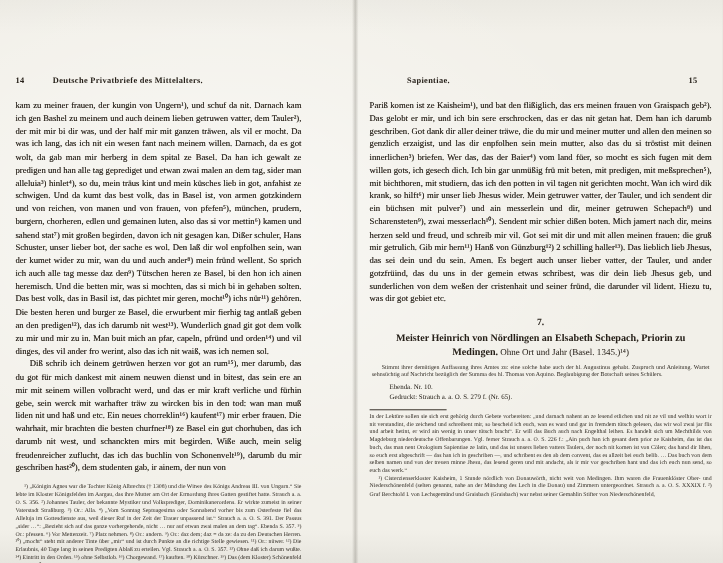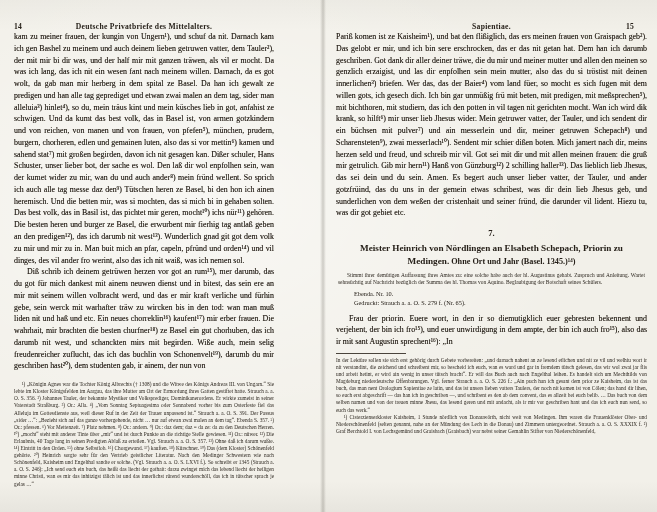--- a/index.html
+++ b/index.html
@@ -15,32 +15,32 @@
   .gutter{
     position:absolute;left:320px;top:0;width:6px;height:100%;
     background:linear-gradient(to right, rgba(0,0,0,0), rgba(60,55,45,0.22) 50%, rgba(0,0,0,0));
   }
   .page{position:absolute;top:0;box-sizing:border-box;}
   .page.left{left:0;width:282px;padding:22px 8px 0 14px;}
   .page.right{left:326px;width:331px;padding:22px 10px 0 10px;}
   .pghead{display:flex;align-items:baseline;font-size:7.6px;font-weight:bold;letter-spacing:0.3px;}
   .pghead .num{width:34px;}
   .pghead .num.right{text-align:center;}
-  .pghead .title{flex:1;text-align:center;}
-  .bodytext{margin-top:0;font-size:7.9px;line-height:1.49;text-align:justify;
+  .pghead .title{flex:1;margin-top:46px;}
+  .bodytext{margin-top:13px;font-size:7.9px;line-height:1.49;text-align:justify;
     text-shadow:0 0 0.4px rgba(40,32,24,0.55);}
   .bodytext p{margin:0;}
   .bodytext p.indent{text-indent:13px;}
   .footnotes{margin-top:9px;font-size:5.3px;line-height:1.34;text-align:justify;
     color:#2c261f;}
   .footnotes p{margin:0;}
   .footnotes p.indent{text-indent:8px;}
   .sec-num{text-align:center;font-weight:bold;font-size:8.6px;margin:9px 0 4px 0;}
   .sec-title{text-align:center;font-weight:bold;font-size:9.2px;line-height:1.38;margin:0 4px;}
-  .sec-title .rest{font-weight:bold;font-size:8.2px;}
+  .sec-title .rest{font-weight:normal;font-size:8.2px;}
   .sec-summary{font-size:5.4px;line-height:1.36;text-align:justify;margin:4px 2px 3px 2px;text-indent:9px;color:#2c261f;}
   .sec-src{font-size:6.3px;line-height:1.45;margin:0 0 0 18px;}
   .fnrule{width:70px;border:0;border-top:1px solid #4a443c;margin:5px 0 3px 0;}
 </style>
 </head>
 <body>
 
 <div class="scan">
   <div class="gutter"></div>
 
@@ -70,23 +70,20 @@
     </div>
 
     <div class="sec-num">7.</div>
     <div class="sec-title">
       <span>Meister Heinrich von Nördlingen an Elsabeth Schepach, Priorin zu Medingen.</span><span class="rest"> Ohne Ort und Jahr (Basel. 1345.)¹⁴)</span>
     </div>
     <div class="sec-summary">Stimmt ihrer demütigen Auffassung ihres Amtes zu: eine solche habe auch der hl. Augustinus gehabt. Zuspruch und Anleitung. Wartet sehnsüchtig auf Nachricht bezüglich der Summa des hl. Thomas von Aquino. Beglaubigung der Botschaft seines Schülers.</div>
     <div class="sec-src">Ebenda. Nr. 10.</div>
     <div class="sec-src">Gedruckt: Strauch a. a. O. S. 279 f. (Nr. 65).</div>
 
-    <div class="bodytext" style="margin-top:5px;">
-      <p class="indent">Frau der priorin. Euere wort, in den ir so diemutigklich euer gebresten bekennent und verjehent, der bin ich fro¹⁵), und euer unwirdigung in dem ampte, der bin ich auch fro¹⁵), also das ir mit sant Augustin sprechent¹⁶): „In</p>
-    </div>
 
     <hr class="fnrule">
     <div class="footnotes" style="margin-top:2px;">
       <p>In der Lektüre sollen sie sich erst gehörig durch Gebete vorbereiten: „und darnach nahent an ze lesend etlichen und nit ze vil und welhiu wort ir nit verstandint, die zeichend und schreibent mir, so bescheid ich euch, wan es ward und gar in fremdem tütsch gelesen, das wir wol zwai jar flis und arbeit hetint, er wird ain wenig in unser tütsch bracht“. Er will das Buch auch nach Engelthal leihen. Es handelt sich um Mechthilds von Magdeburg niederdeutsche Offenbarungen. Vgl. ferner Strauch a. a. O. S. 226 f.: „Ain puch han ich gesant dem prior ze Kaisheim, das ist das buch, das man nent Orologium Sapientiae ze latin, und das ist unsers lieben vatters Taulers, der noch nit komen ist von Cölen; das hand dir lihen, so euch erst abgeschrift — das han ich in geschriben —, und schribent es den ab dem convent, das es allzeit bei euch belib. … Das buch von dem selben namen und von der treuen minne Jhesu, das lesend geren und mit andacht, als ir mir vor geschriben hant und das ich euch nun send, so euch das werk.“</p>
       <p class="indent">¹) Cisterzienserkloster Kaisheim, 1 Stunde nördlich von Donauwörth, nicht weit von Medingen. Ihm waren die Frauenklöster Ober- und Niederschönenfeld (selten genannt, nahe an der Mündung des Lech in die Donau) und Zimmern untergeordnet. Strauch a. a. O. S. XXXIX f. ²) Graf Berchtold I. von Lechsgemünd und Graisbach (Graisbach) war nebst seiner Gemahlin Stifter von Niederschönenfeld,</p>
     </div>
   </div>
 </div>
 
 </body></html>

